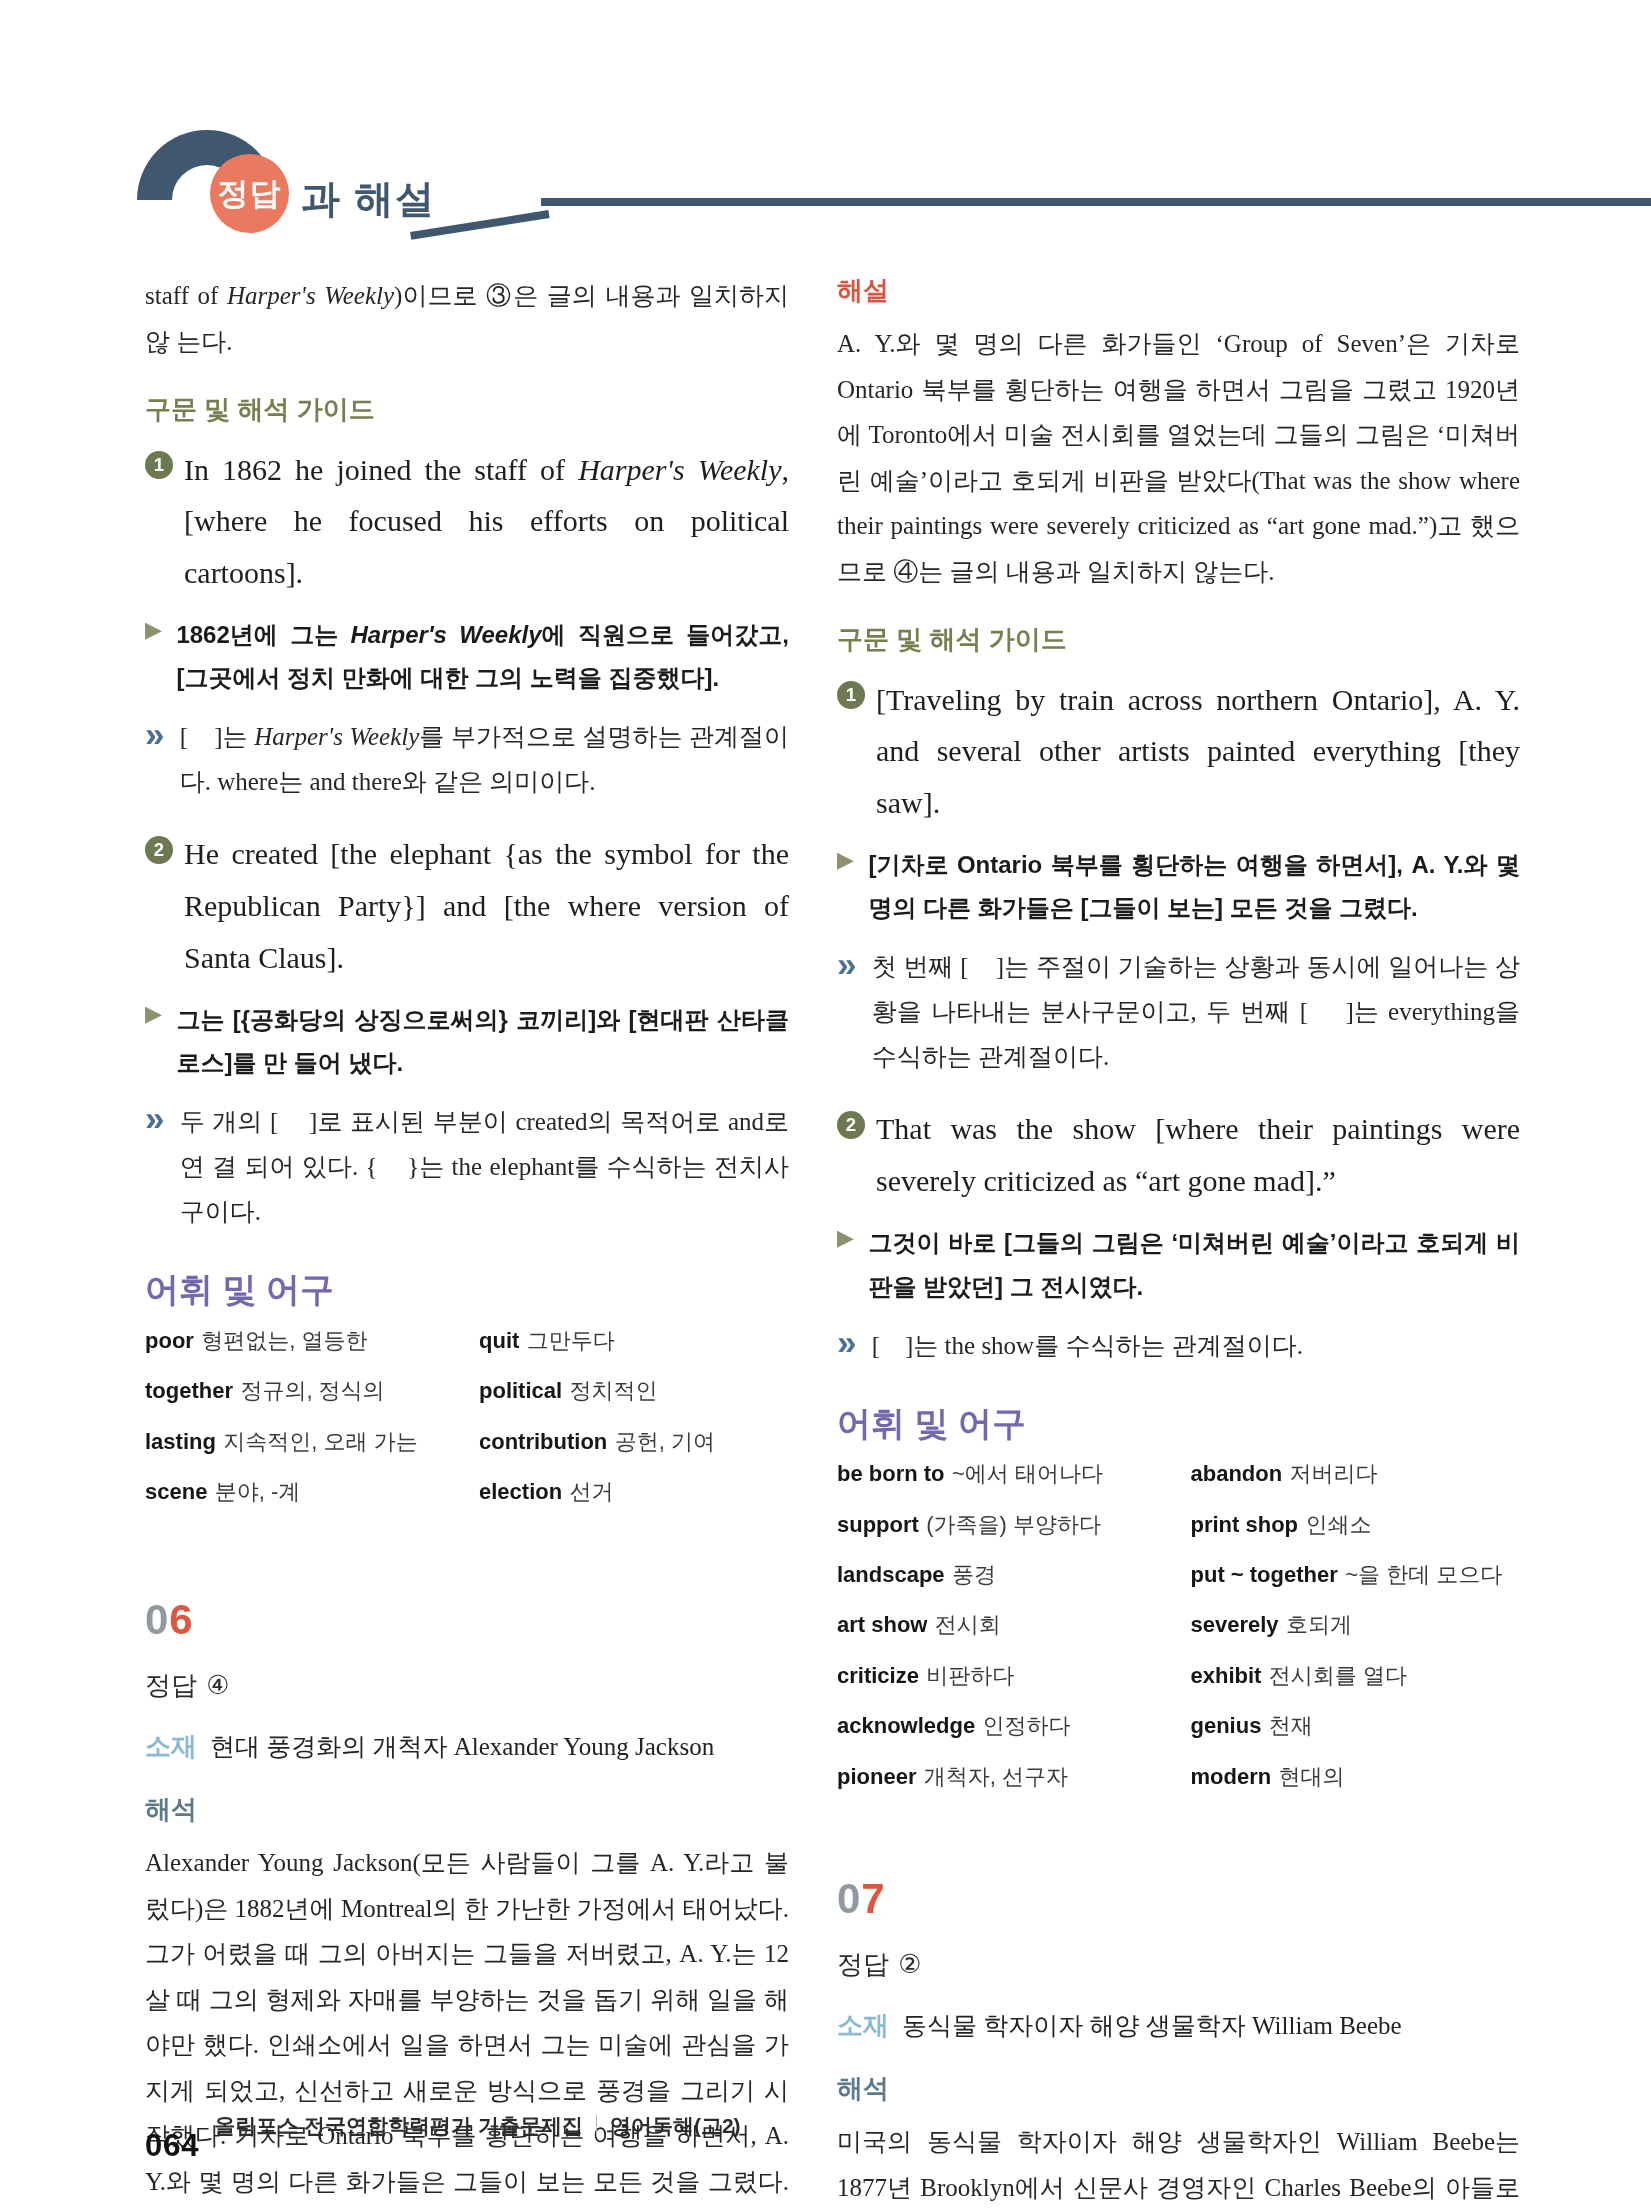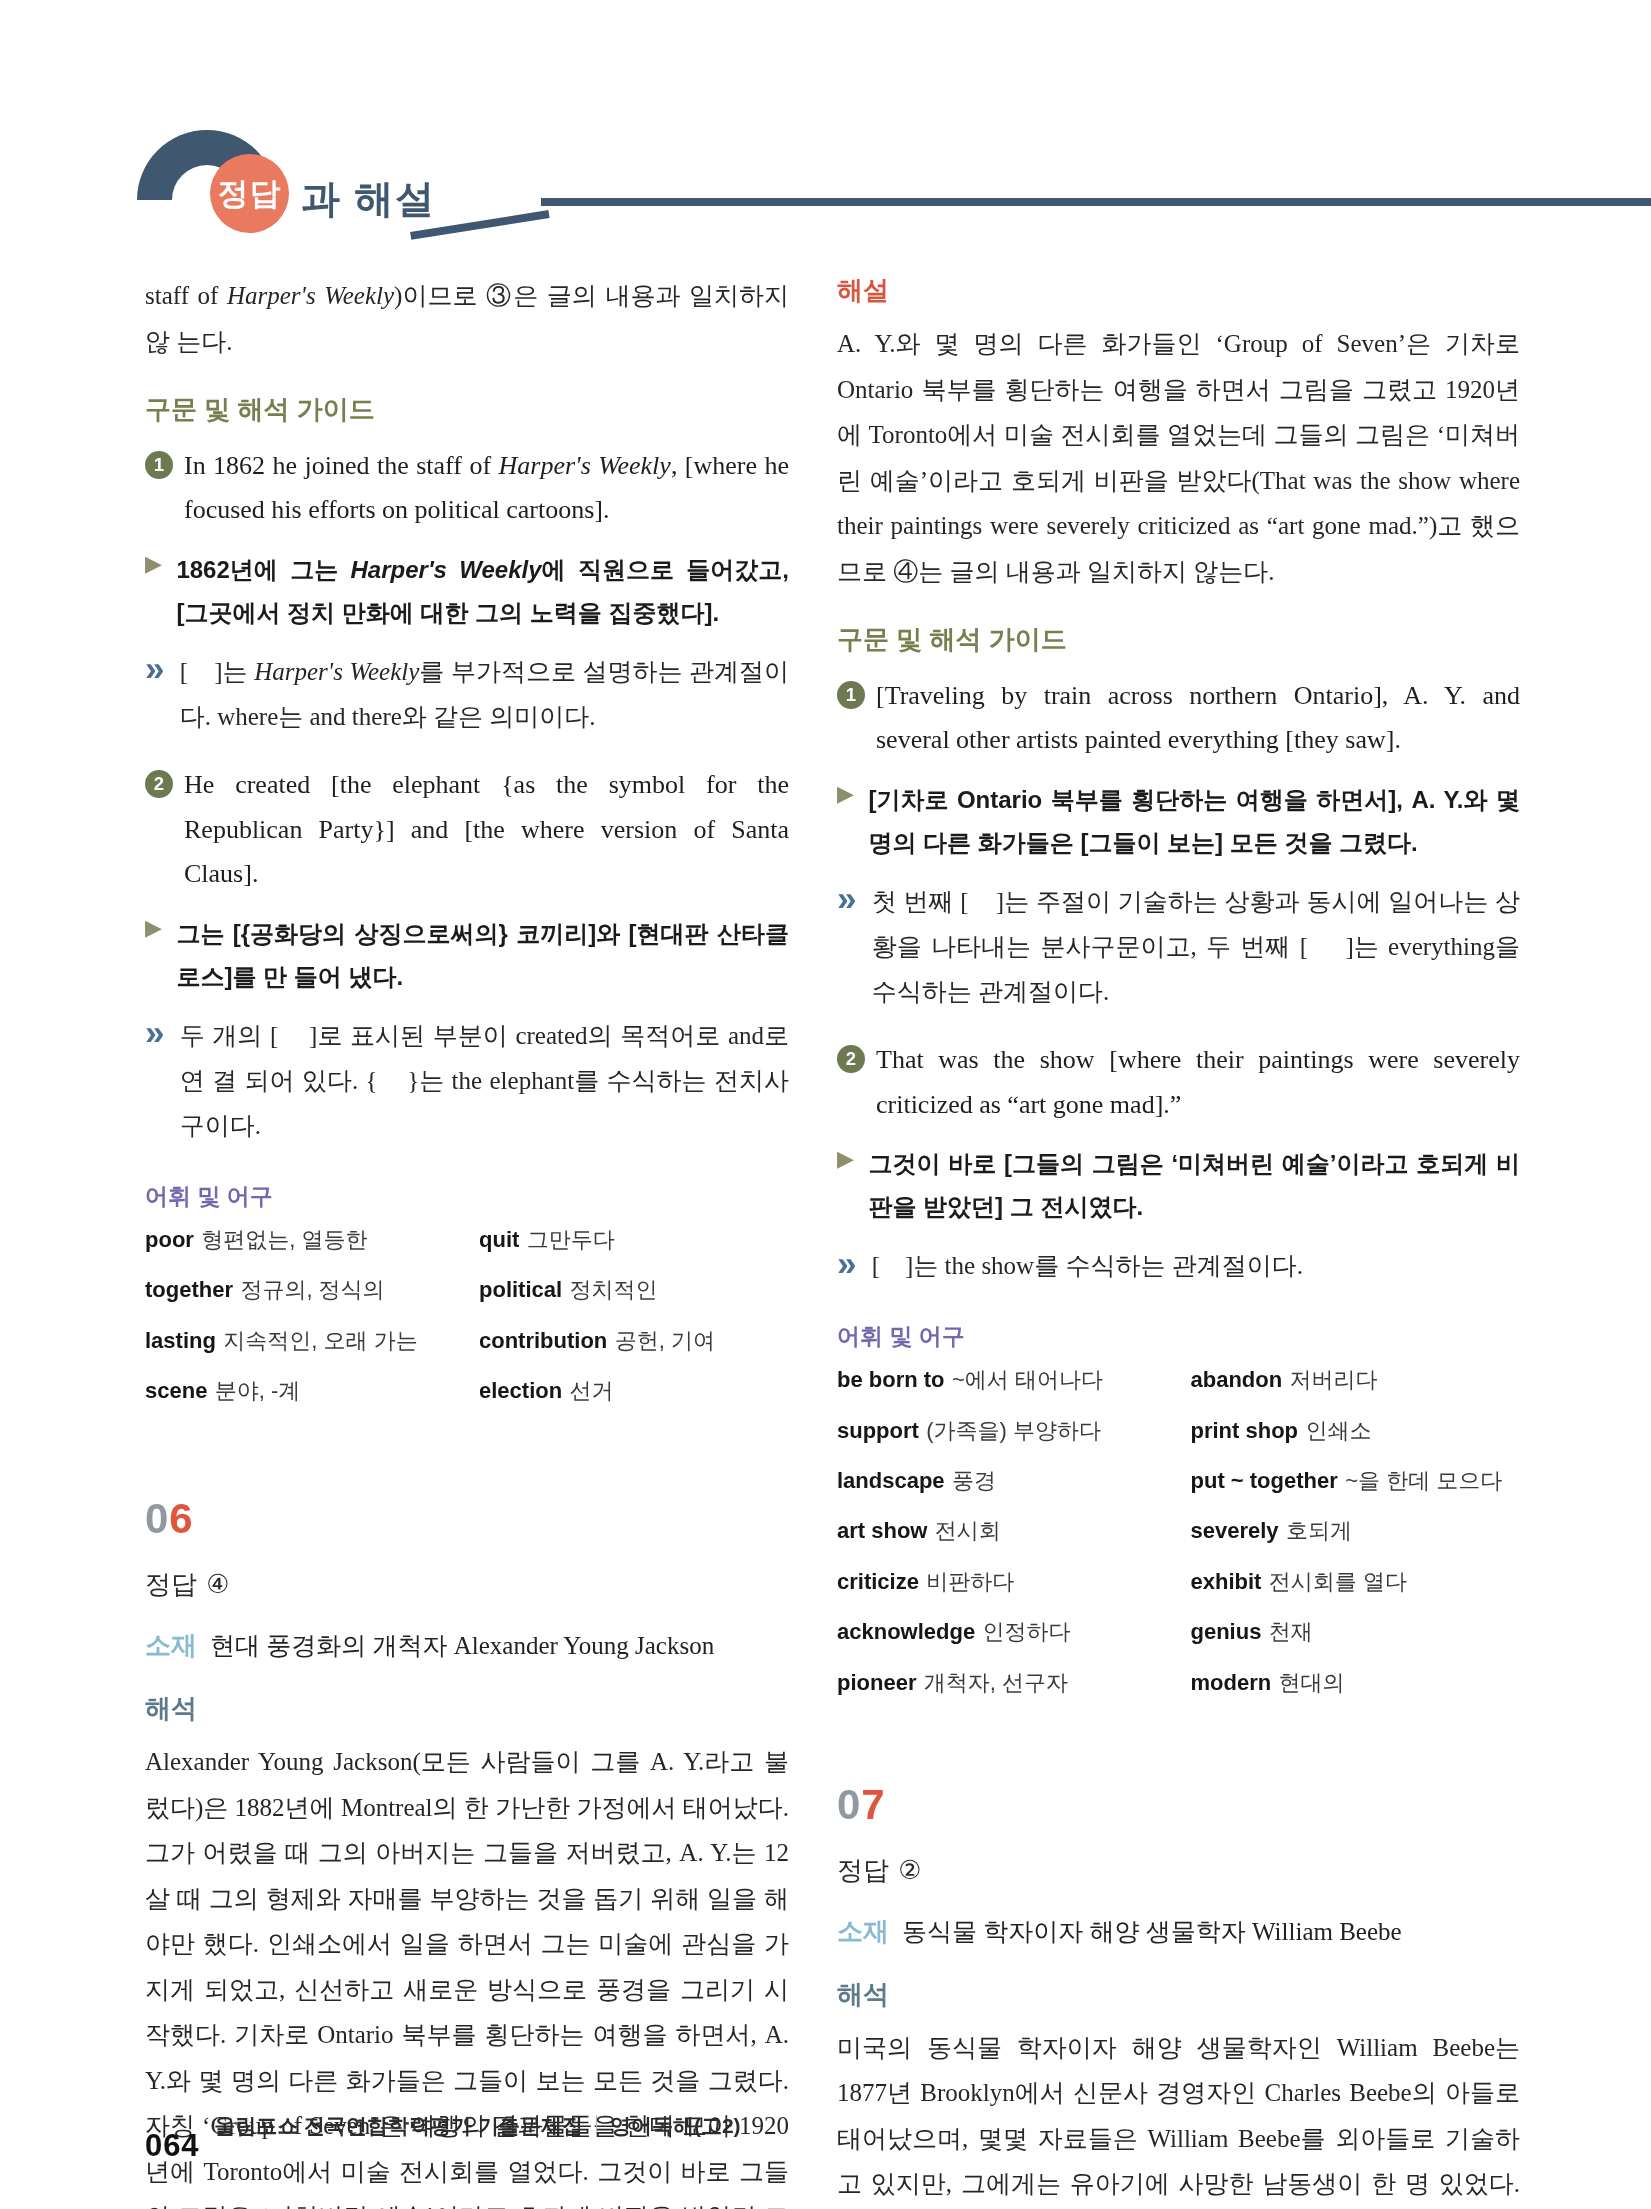--- a/index.html
+++ b/index.html
@@ -21,24 +21,24 @@
        transform:rotate(-9deg);transform-origin:100% 50%;}
 
   
   .col{position:absolute;top:273px;}
   .col-left{left:145px;width:644px;}
   .col-right{left:837px;width:683px;}
 
   .serif{font-family:"Liberation Serif","DejaVu Serif",serif;}
   p{margin:0;}
   .bodytext{font-size:25px;line-height:1.82;color:#262626;text-align:justify;}
-  .eng{font-size:26px;line-height:1.72;color:#1e1e1e;text-align:justify;}
+  .eng{font-size:30px;line-height:1.72;color:#1e1e1e;text-align:justify;}
 
   .h-olive{margin:28px 0 16.6px 0;font-size:26px;font-weight:bold;color:#76804f;}
-  .h-purple{margin:33px 0 14.8px 0;font-size:23px;font-weight:bold;color:#7467ae;}
+  .h-purple{margin:33px 0 14.8px 0;font-size:34px;font-weight:bold;color:#7467ae;}
   .h-slate{margin:28px 0 13px 0;font-size:26px;font-weight:bold;color:#5d7a8a;}
   .h-red{margin:0 0 13px 0;font-size:26px;font-weight:bold;color:#d6573f;}
 
   .gitem,.titem,.nitem{display:flex;align-items:flex-start;margin-top:14.8px;}
   .gnum{flex:0 0 28px;height:28px;margin:7.4px 11px 0 0;border-radius:50%;
         background:#6e7951;color:#fff;font-size:18.5px;font-weight:bold;line-height:28px;
         text-align:center;}
   .tmark{flex:0 0 24px;margin:5.5px 7.4px 0 0;color:#8e8f6d;font-size:22px;line-height:1;}
   .nmark{flex:0 0 31px;margin:-1.8px 3.7px 0 0;color:#4a7096;font-size:35px;font-weight:bold;line-height:1.2;
          letter-spacing:-5.5px;}

